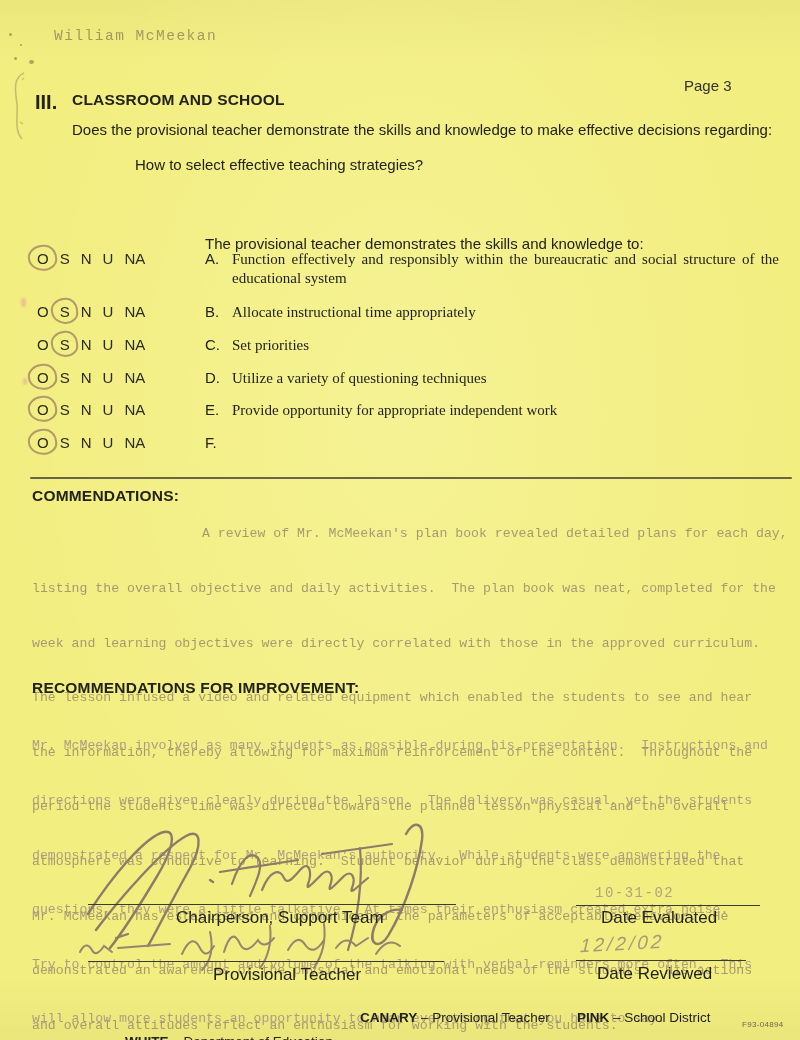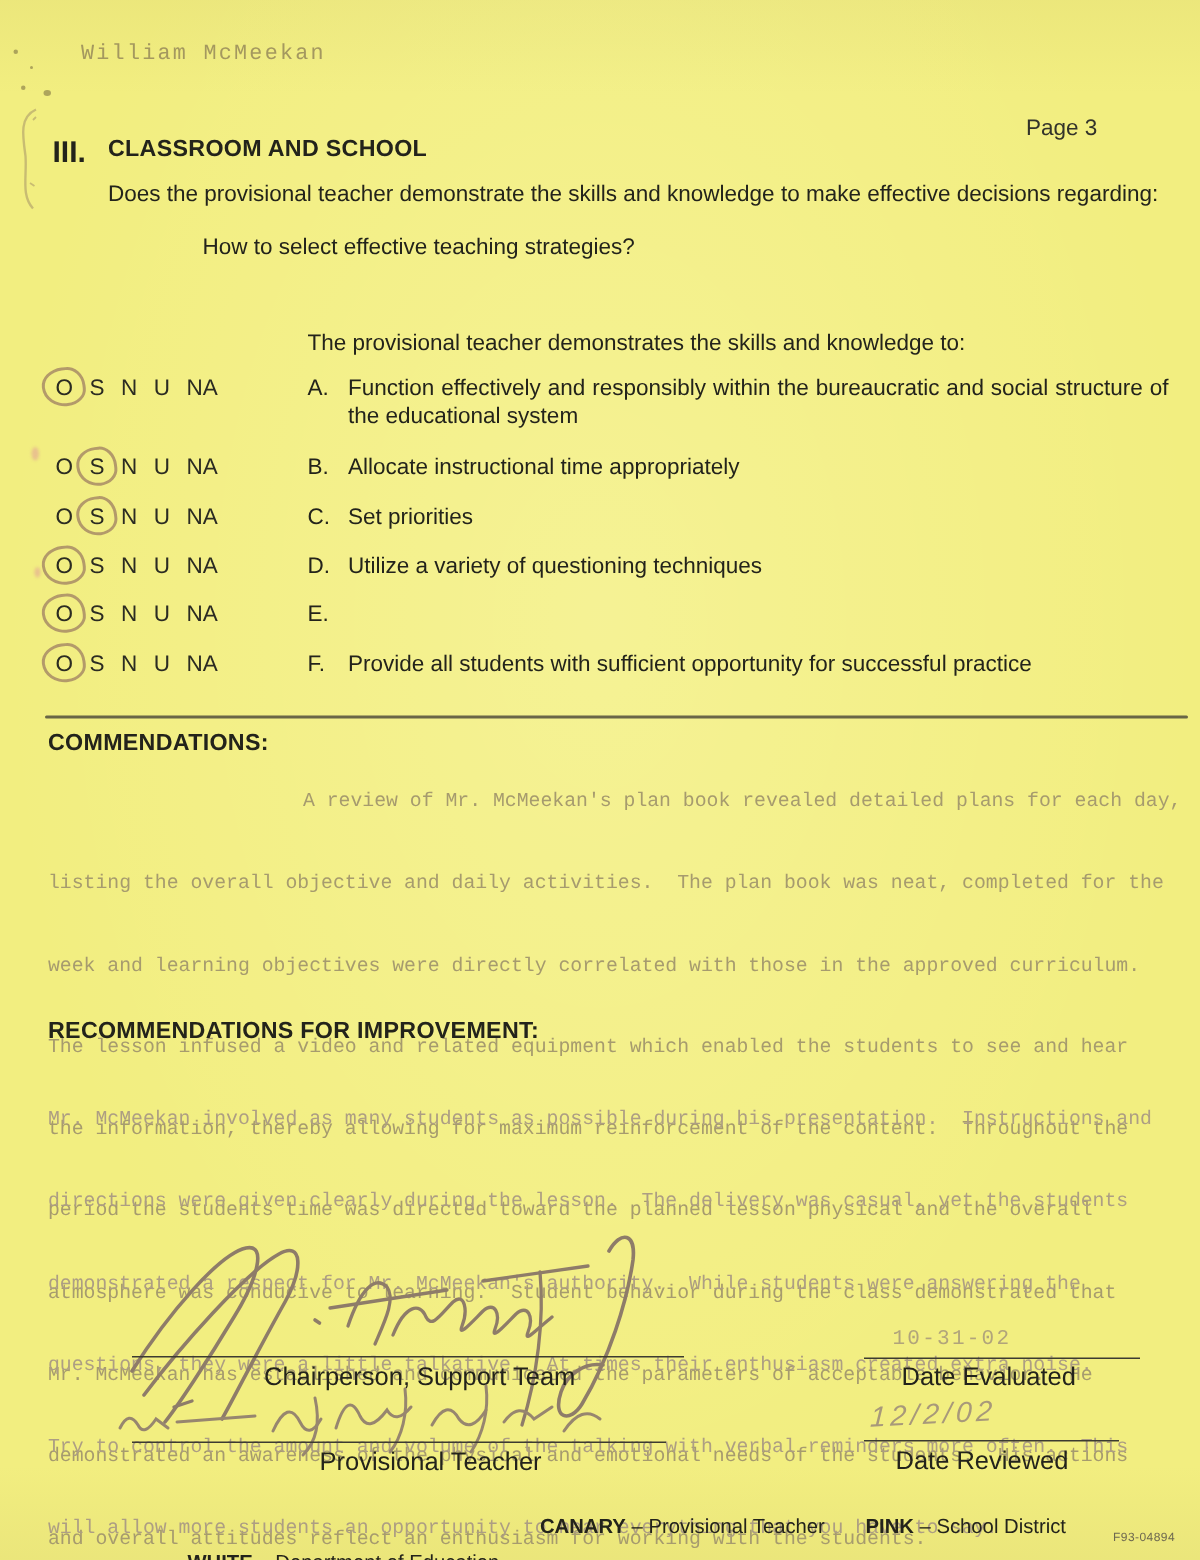--- a/index.html
+++ b/index.html
@@ -22,33 +22,33 @@
 
   .speck{position:absolute;border-radius:50%;background:rgba(105,92,55,0.5);}
   .margin-bracket{left:6px;top:70px;width:26px;height:74px;opacity:.5;}
   .pink-smudge{position:absolute;background:rgba(222,140,158,0.45);border-radius:50%;filter:blur(1px);}
 
   .sec-number{left:35px;top:91px;font-size:20px;font-weight:bold;}
   .sec-title{left:72px;top:91px;font-size:15.5px;font-weight:bold;letter-spacing:.2px;}
   .sec-intro{left:72px;top:121px;font-size:15px;}
   .q1{left:135px;top:156px;font-size:15px;}
   .q2{left:135px;top:174px;font-size:15px;}
-  .lead-in{left:205px;top:220px;font-size:15px;text-align:right;}
+  .lead-in{left:205px;top:235px;font-size:15px;text-align:right;}
 
   .rating-row{left:0;top:0;width:100%;height:40px;}
   .scale{position:absolute;left:36px;top:0;display:flex;gap:9px;font-size:15px;color:#2b2b22;}
   .scale-opt{position:relative;display:inline-block;padding:0 1px;}
   .scale-opt.circled::after{
     content:'';position:absolute;left:-8px;right:-7px;top:-5px;bottom:-4px;
     border:2.4px solid rgba(162,132,100,0.8);
     border-radius:55% 45% 50% 60% / 48% 56% 44% 58%;
     transform:rotate(-7deg);
   }
   .item-letter{position:absolute;left:205px;top:0;font-size:15px;}
-  .item-text{position:absolute;left:232px;top:0;width:547px;font-size:15px;line-height:18.5px;}
+  .item-text{position:absolute;left:232px;top:0;width:547px;font-size:15px;line-height:18.5px;font-family:Liberation Serif, serif;}
   .item-text.justify{text-align:justify;}
 
   .divider{left:30px;top:477px;width:762px;height:2px;background:#514e3b;opacity:.85;border-radius:1px;}
 
   .comm-label{left:32px;top:487px;font-size:15.5px;font-weight:bold;letter-spacing:.2px;}
   .type-lines{left:32px;top:489px;width:766px;font-size:13.2px;line-height:18.2px;white-space:pre;}
   .comm-lines{color:#a69b6e;}
   .comm-lines .line:first-child{padding-left:170px;}
   .rec-label{left:32px;top:679px;font-size:15.5px;font-weight:bold;letter-spacing:.2px;}
   .rec-lines{top:701px;color:#ad9e83;}
@@ -153,32 +153,32 @@
 
   <div class="abs rating-row" style="top:401px;">
     <div class="scale">
       <span class="scale-opt circled">O</span>
       <span class="scale-opt">S</span>
       <span class="scale-opt">N</span>
       <span class="scale-opt">U</span>
       <span class="scale-opt">NA</span>
     </div>
     <span class="item-letter">E.</span>
+    <div class="item-text">Provide opportunity for appropriate independent work</div>
   </div>
 
   <div class="abs rating-row" style="top:434px;">
     <div class="scale">
       <span class="scale-opt circled">O</span>
       <span class="scale-opt">S</span>
       <span class="scale-opt">N</span>
       <span class="scale-opt">U</span>
       <span class="scale-opt">NA</span>
     </div>
     <span class="item-letter">F.</span>
-    <div class="item-text">Provide all students with sufficient opportunity for successful practice</div>
   </div>
 
   <div class="abs divider"></div>
 
   <div class="abs comm-label">COMMENDATIONS:</div>
   <div class="abs type-lines comm-lines mono">
     <div class="line">A review of Mr. McMeekan's plan book revealed detailed plans for each day,</div>
     <div class="line">listing the overall objective and daily activities.  The plan book was neat, completed for the</div>
     <div class="line">week and learning objectives were directly correlated with those in the approved curriculum.</div>
     <div class="line">The lesson infused a video and related equipment which enabled the students to see and hear</div>

